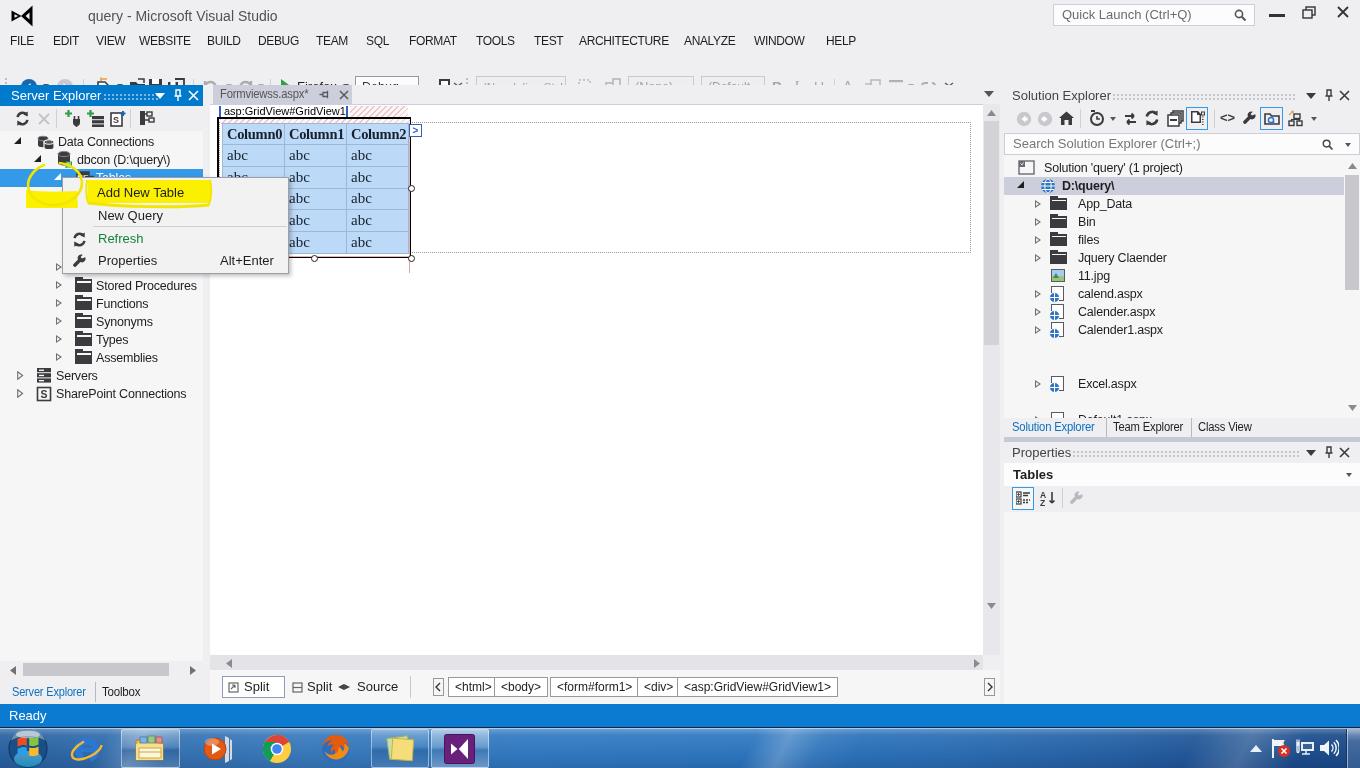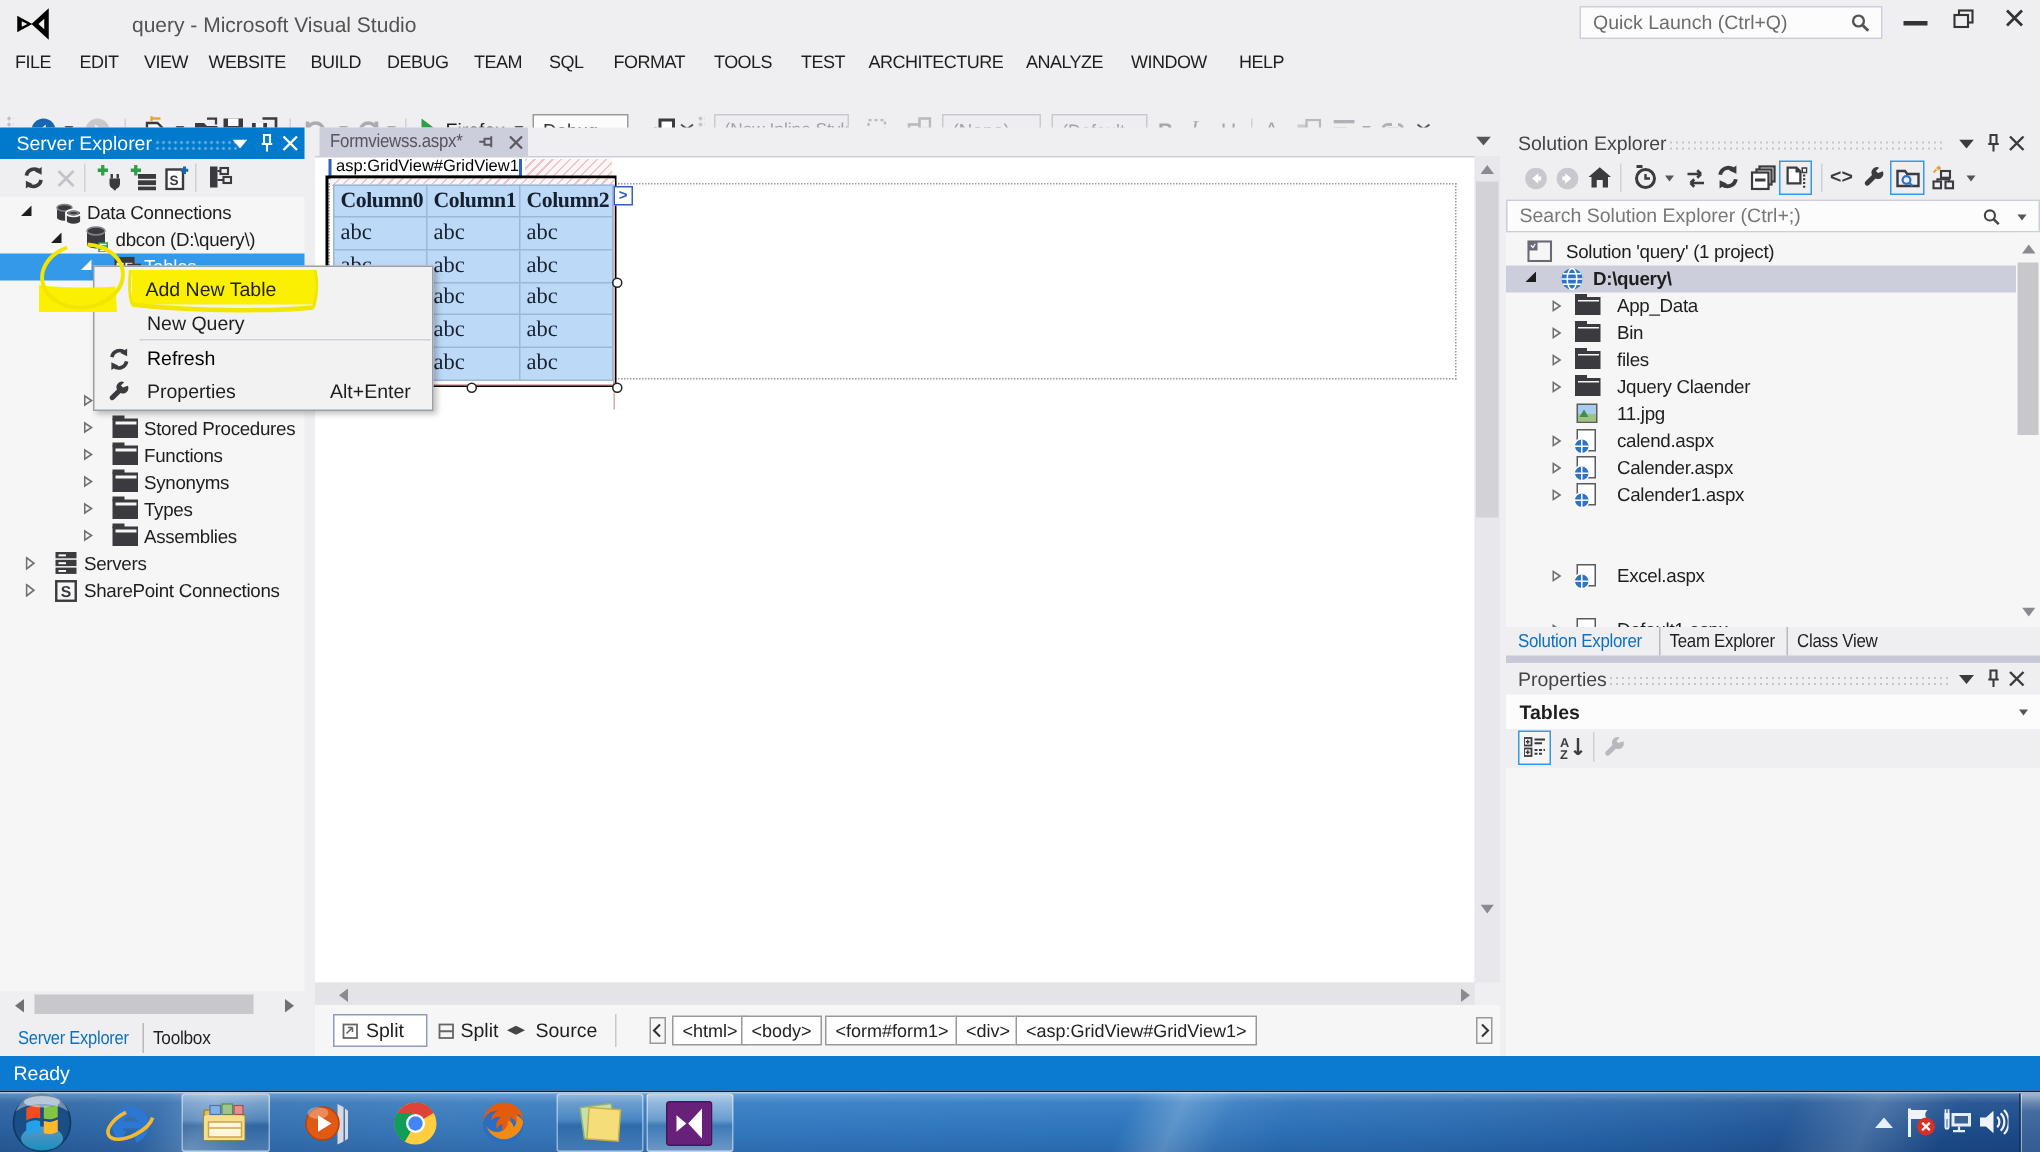--- a/index.html
+++ b/index.html
@@ -695,21 +695,21 @@
     <div class="abs" id="propBody"></div>
   </div>
 </div>
 <div class="abs" id="ctxmenu">
   <div class="abs" style="left:35px;top:29.5px;font-size:13px;color:#1E1E1E">New Query</div>
   <div class="ctx-sep" style="left:30px;top:48px;width:194px"></div>
   <svg class="abs" style="left:9px;top:54px" width="15" height="15" viewBox="0 0 16 16">
       <path d="M2.8 6.5 A5.6 5.6 0 0 1 12 3.2 M13.2 9.5 A5.6 5.6 0 0 1 4 12.8" fill="none" stroke="#3b3b3f" stroke-width="2.6"></path>
       <path d="M13.6 0.4 L13.6 5.8 L8.8 3.6 Z M2.4 15.6 L2.4 10.2 L7.2 12.4 Z" fill="#3b3b3f"></path>
     </svg>
-  <div class="abs" style="left:35px;top:53px;font-size:13px;color:#000000">Refresh</div>
+  <div class="abs" style="left:35px;top:53px;font-size:13px;color:#15803d">Refresh</div>
   <svg class="abs" style="left:9px;top:76px" width="15" height="15" viewBox="0 0 15 15">
       <path d="M13.2 3.2 a3.6 3.6 0 0 1-4.8 4.8 L4 12.4 a1.7 1.7 0 0 1-2.4-2.4 L6 5.6 a3.6 3.6 0 0 1 4.8-4.8 L8.6 3 L10 4.4 Z" fill="#3b3b3f"></path>
     </svg>
   <div class="abs" style="left:35px;top:75px;font-size:13px;color:#1E1E1E">Properties</div>
   <div class="abs" style="left:157px;top:75px;font-size:13px;color:#1E1E1E">Alt+Enter</div>
 </div>
 <svg class="abs" id="annot" width="300" height="140" style="left:0;top:150px">
   <path d="M26 40 C40 42, 60 42, 77 41 L78 58 L26 58 Z" fill="#FBF000"></path>
   <rect x="88" y="30" width="122" height="23" fill="#FBF000"></rect>
   <ellipse cx="55" cy="34" rx="27" ry="21" fill="none" stroke="#F2E500" stroke-width="2.6" transform="rotate(-6 55 34)" stroke-dasharray="105 14"></ellipse>

